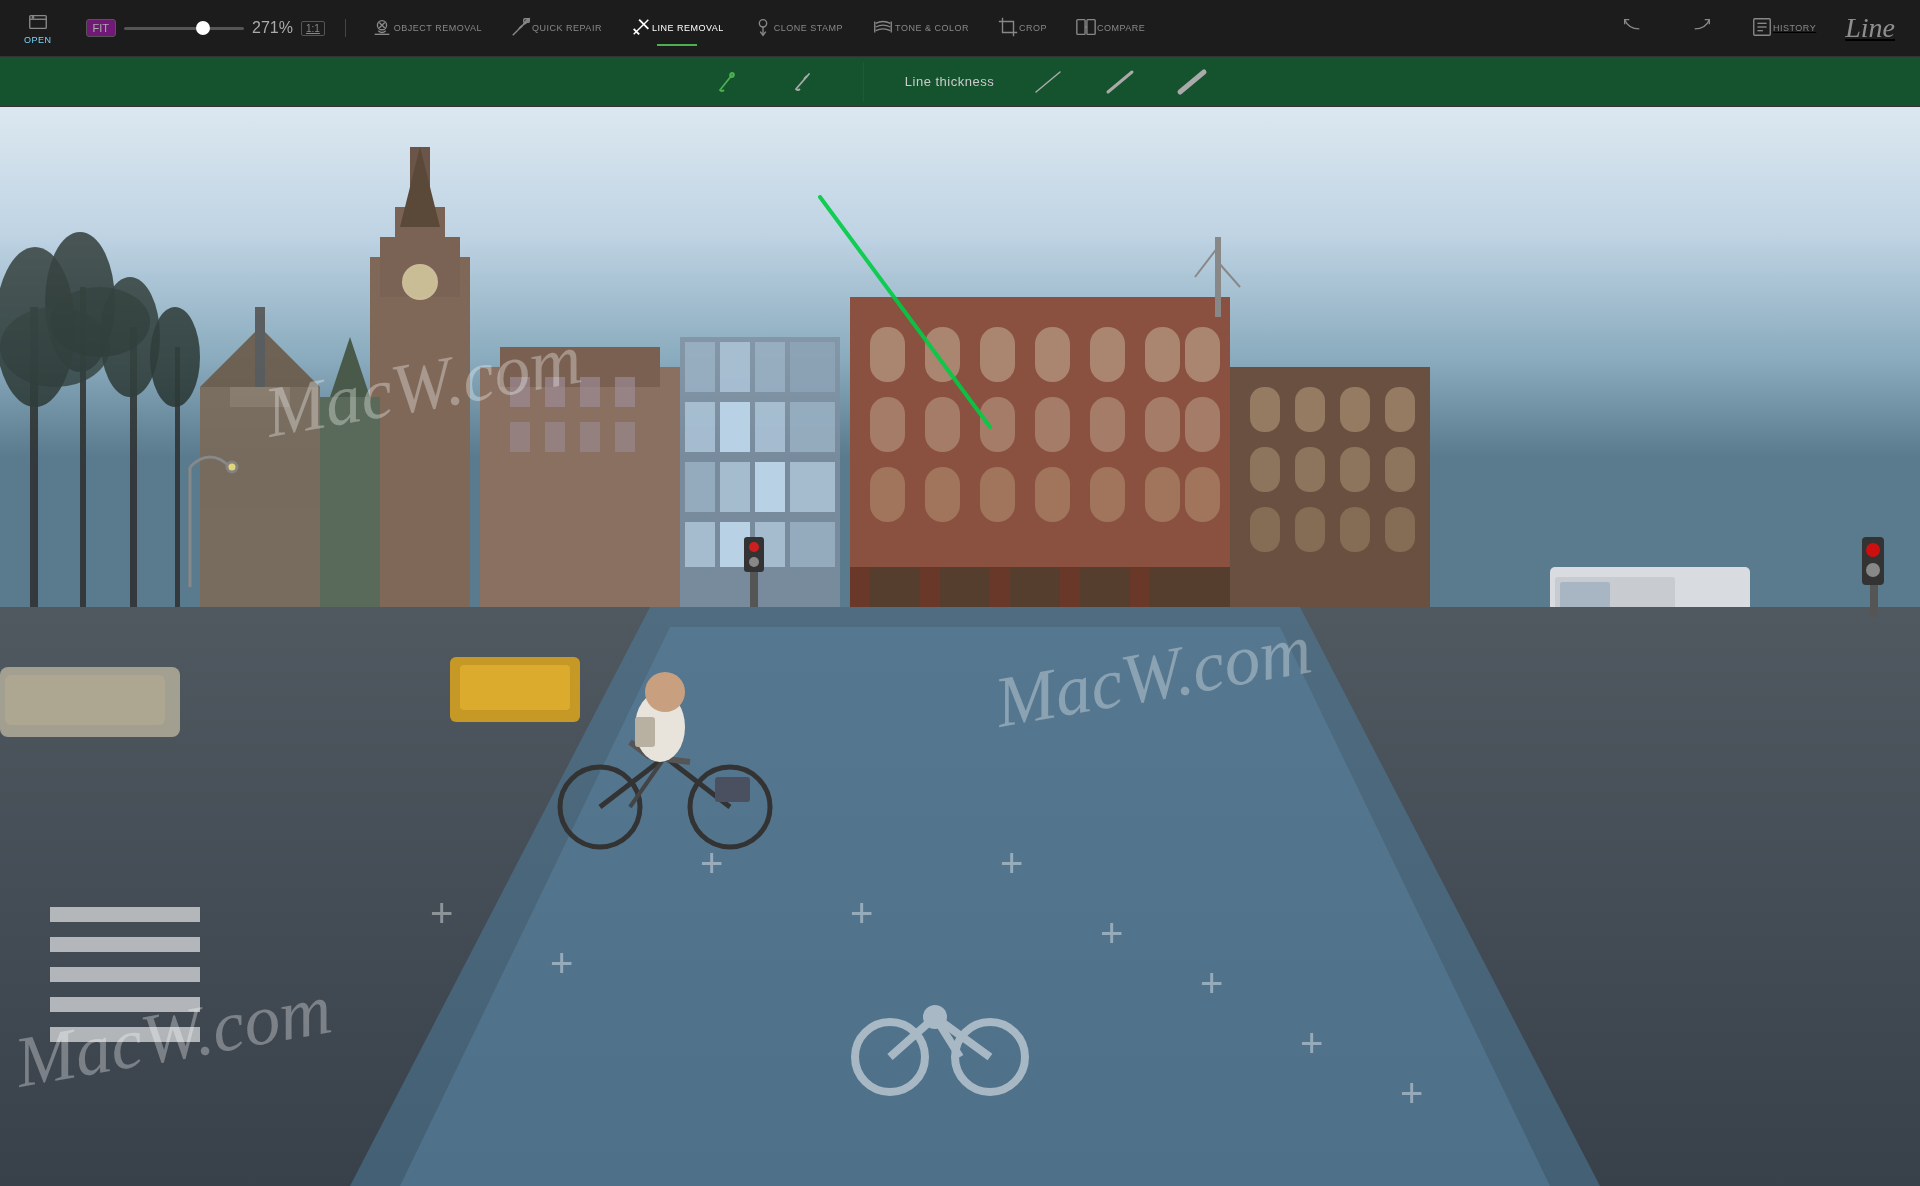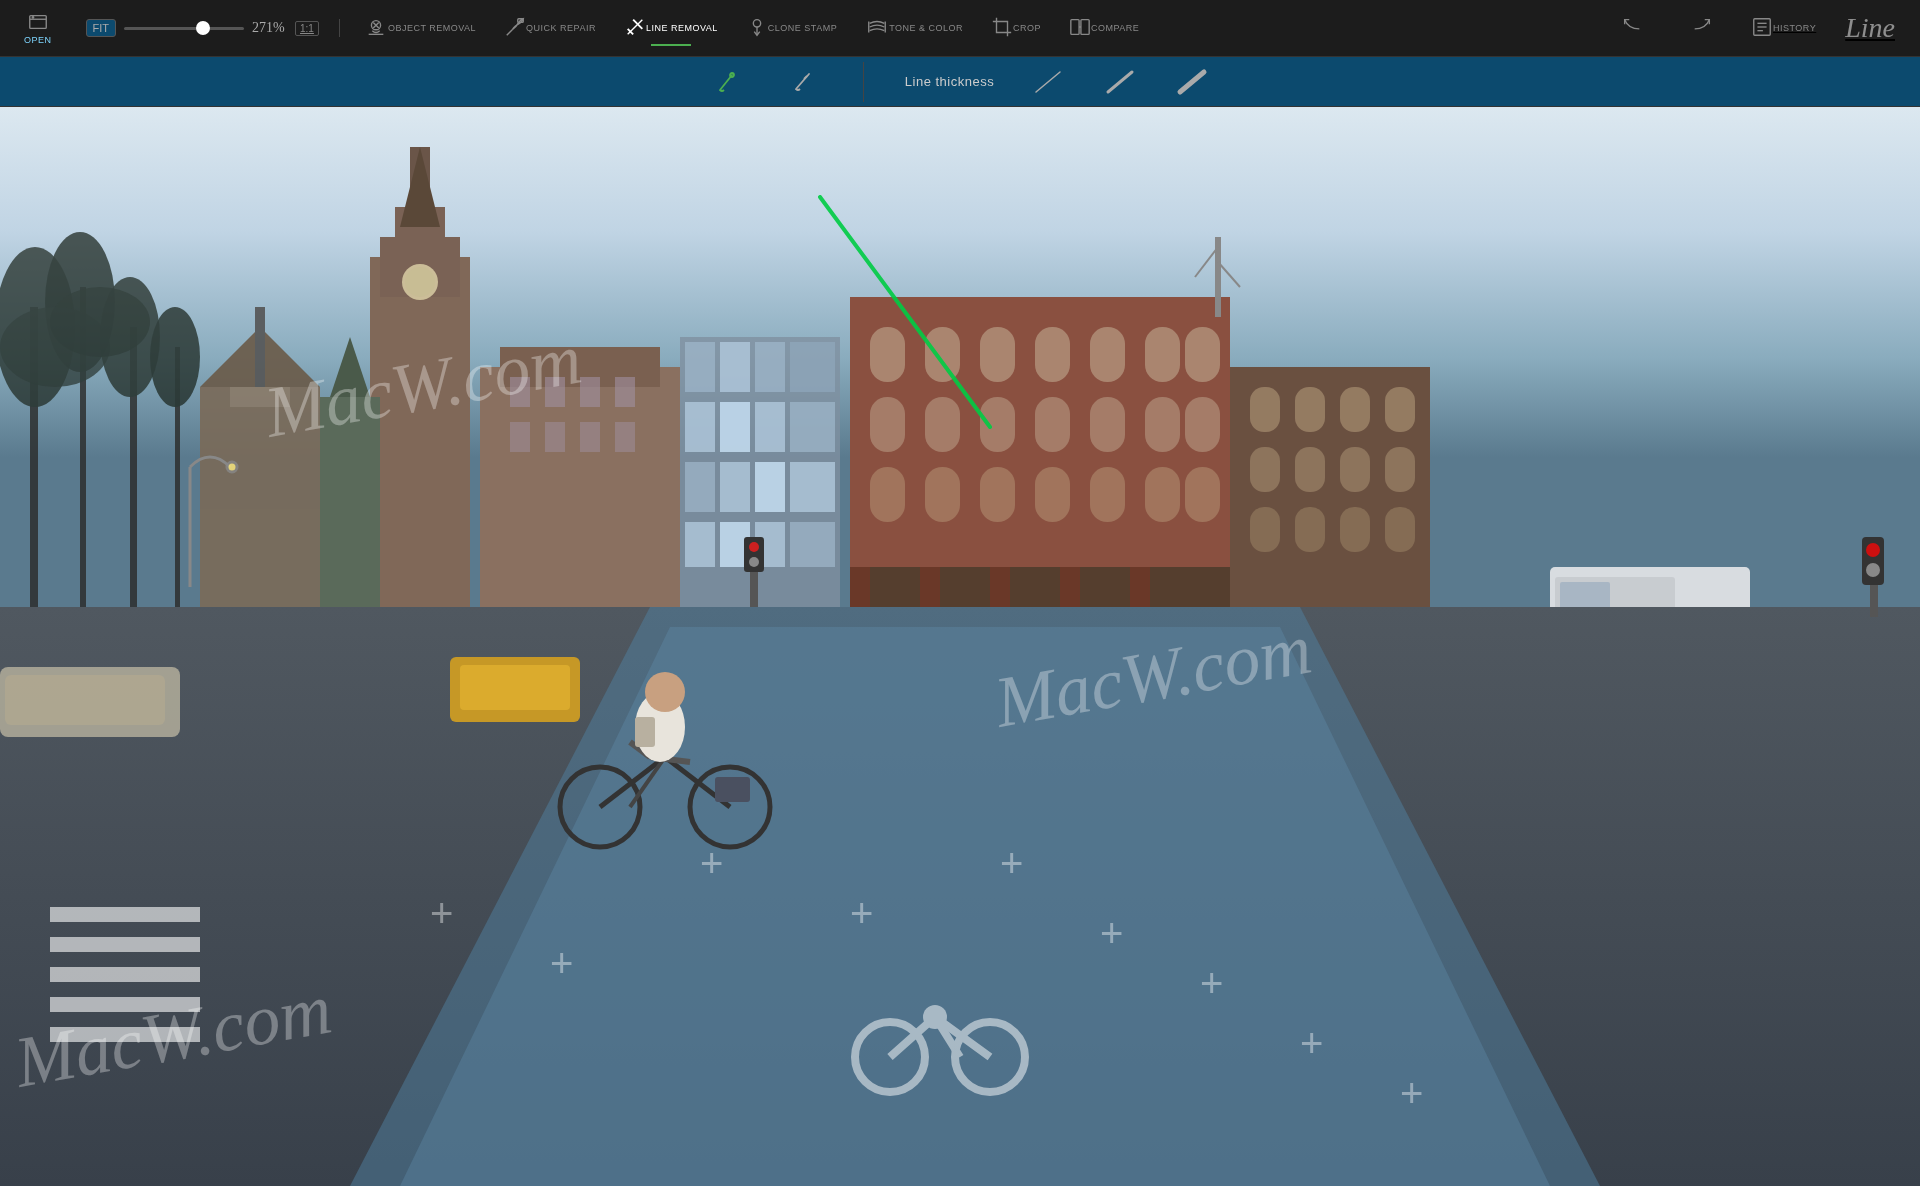--- a/index.html
+++ b/index.html
@@ -74,21 +74,21 @@
       margin-right: 10px;
     }
 
     .zoom-btn {
       color: #aaa;
       font-size: 11px;
       cursor: pointer;
       padding: 2px 6px;
       border: 1px solid #555;
       border-radius: 3px;
-      background: #0c4a6e;
+      background: #701a75;
     }
 
     .zoom-slider-container {
       display: flex;
       align-items: center;
       gap: 8px;
     }
 
     .zoom-slider {
       width: 120px;
@@ -103,23 +103,22 @@
       -webkit-appearance: none;
       width: 14px;
       height: 14px;
       border-radius: 50%;
       background: #fff;
       cursor: pointer;
     }
 
     .zoom-percent {
       color: #aaa;
-      font-size: 14px;
+      font-size: 16px;
       min-width: 35px;
-      font-family: Liberation Serif, serif;
     }
 
     .zoom-ratio {
       color: #888;
       font-size: 10px;
       border: 1px solid #555;
       padding: 1px 4px;
       border-radius: 2px;
       text-decoration: underline;
     }
@@ -133,21 +132,21 @@
       align-items: center;
       text-decoration: underline;
     }
 
     
     #secondary-toolbar {
       position: absolute;
       top: 57px;
       left: 0; right: 0;
       height: 50px;
-      background: #0c4a6e;
+      background: #14532d;
       display: flex;
       align-items: center;
       justify-content: center;
       gap: 36px;
       z-index: 99;
       border-bottom: 1px solid #333;
     }
 
     .brush-tool {
       display: flex;

